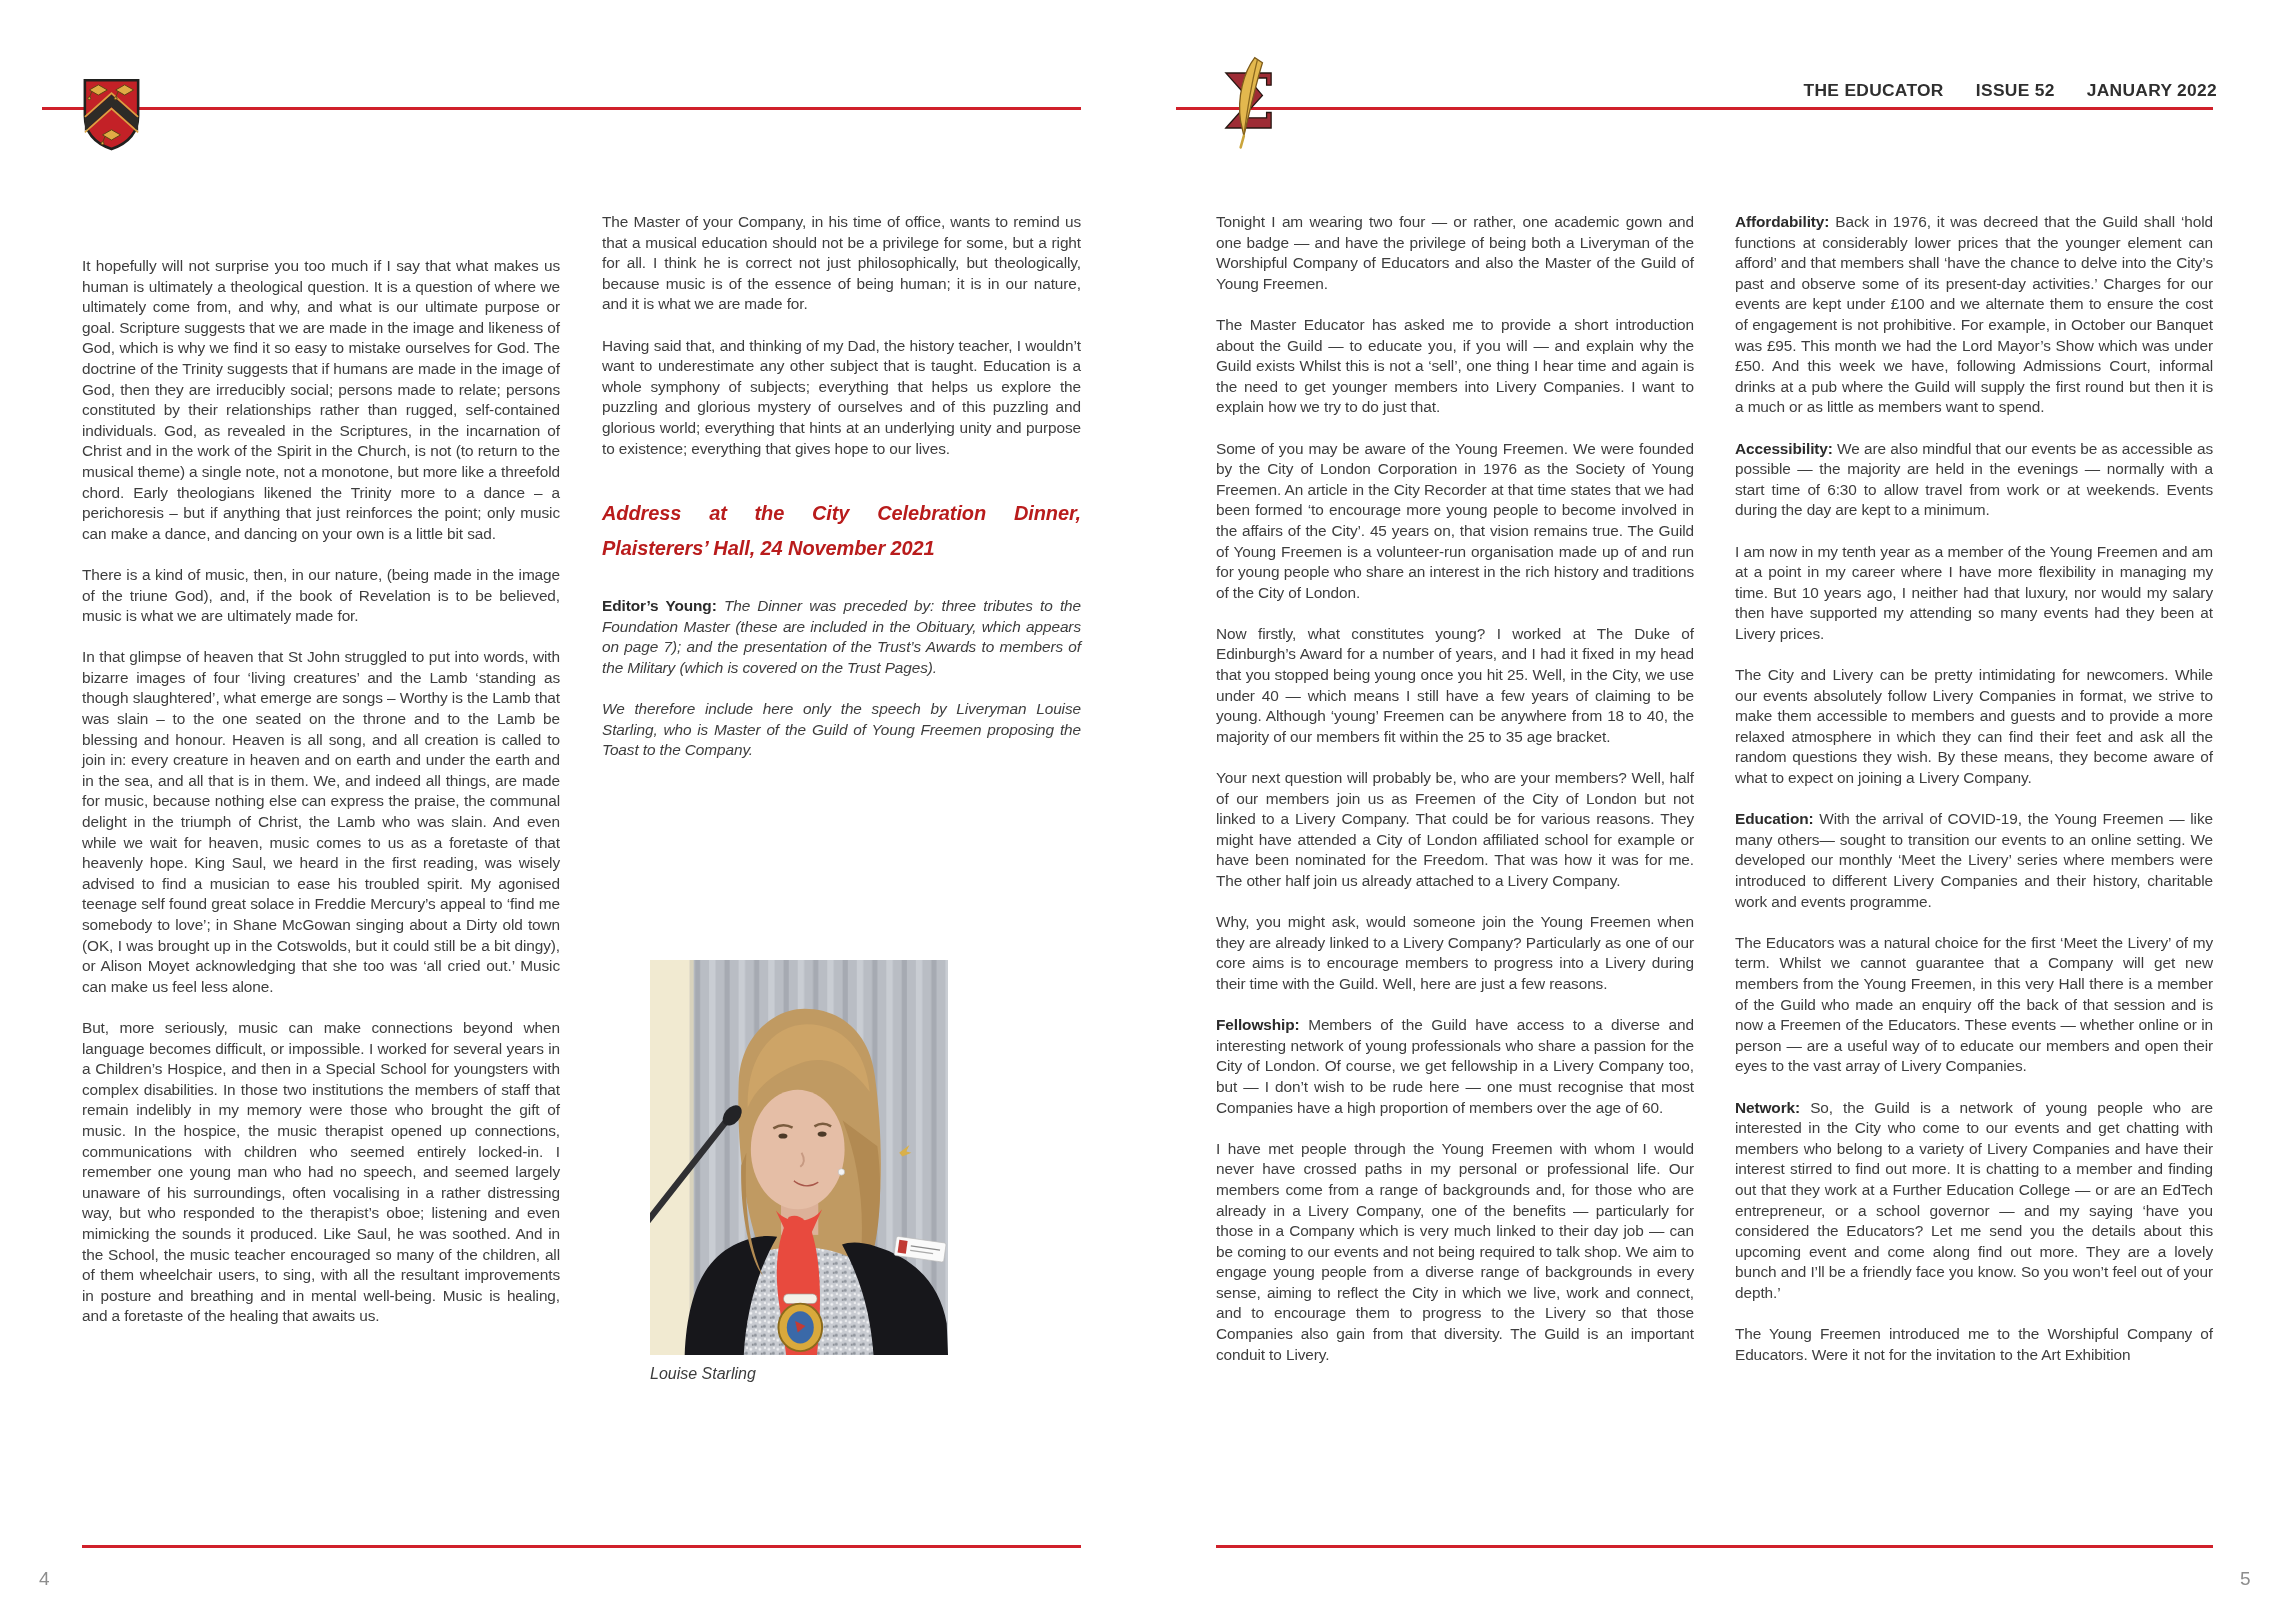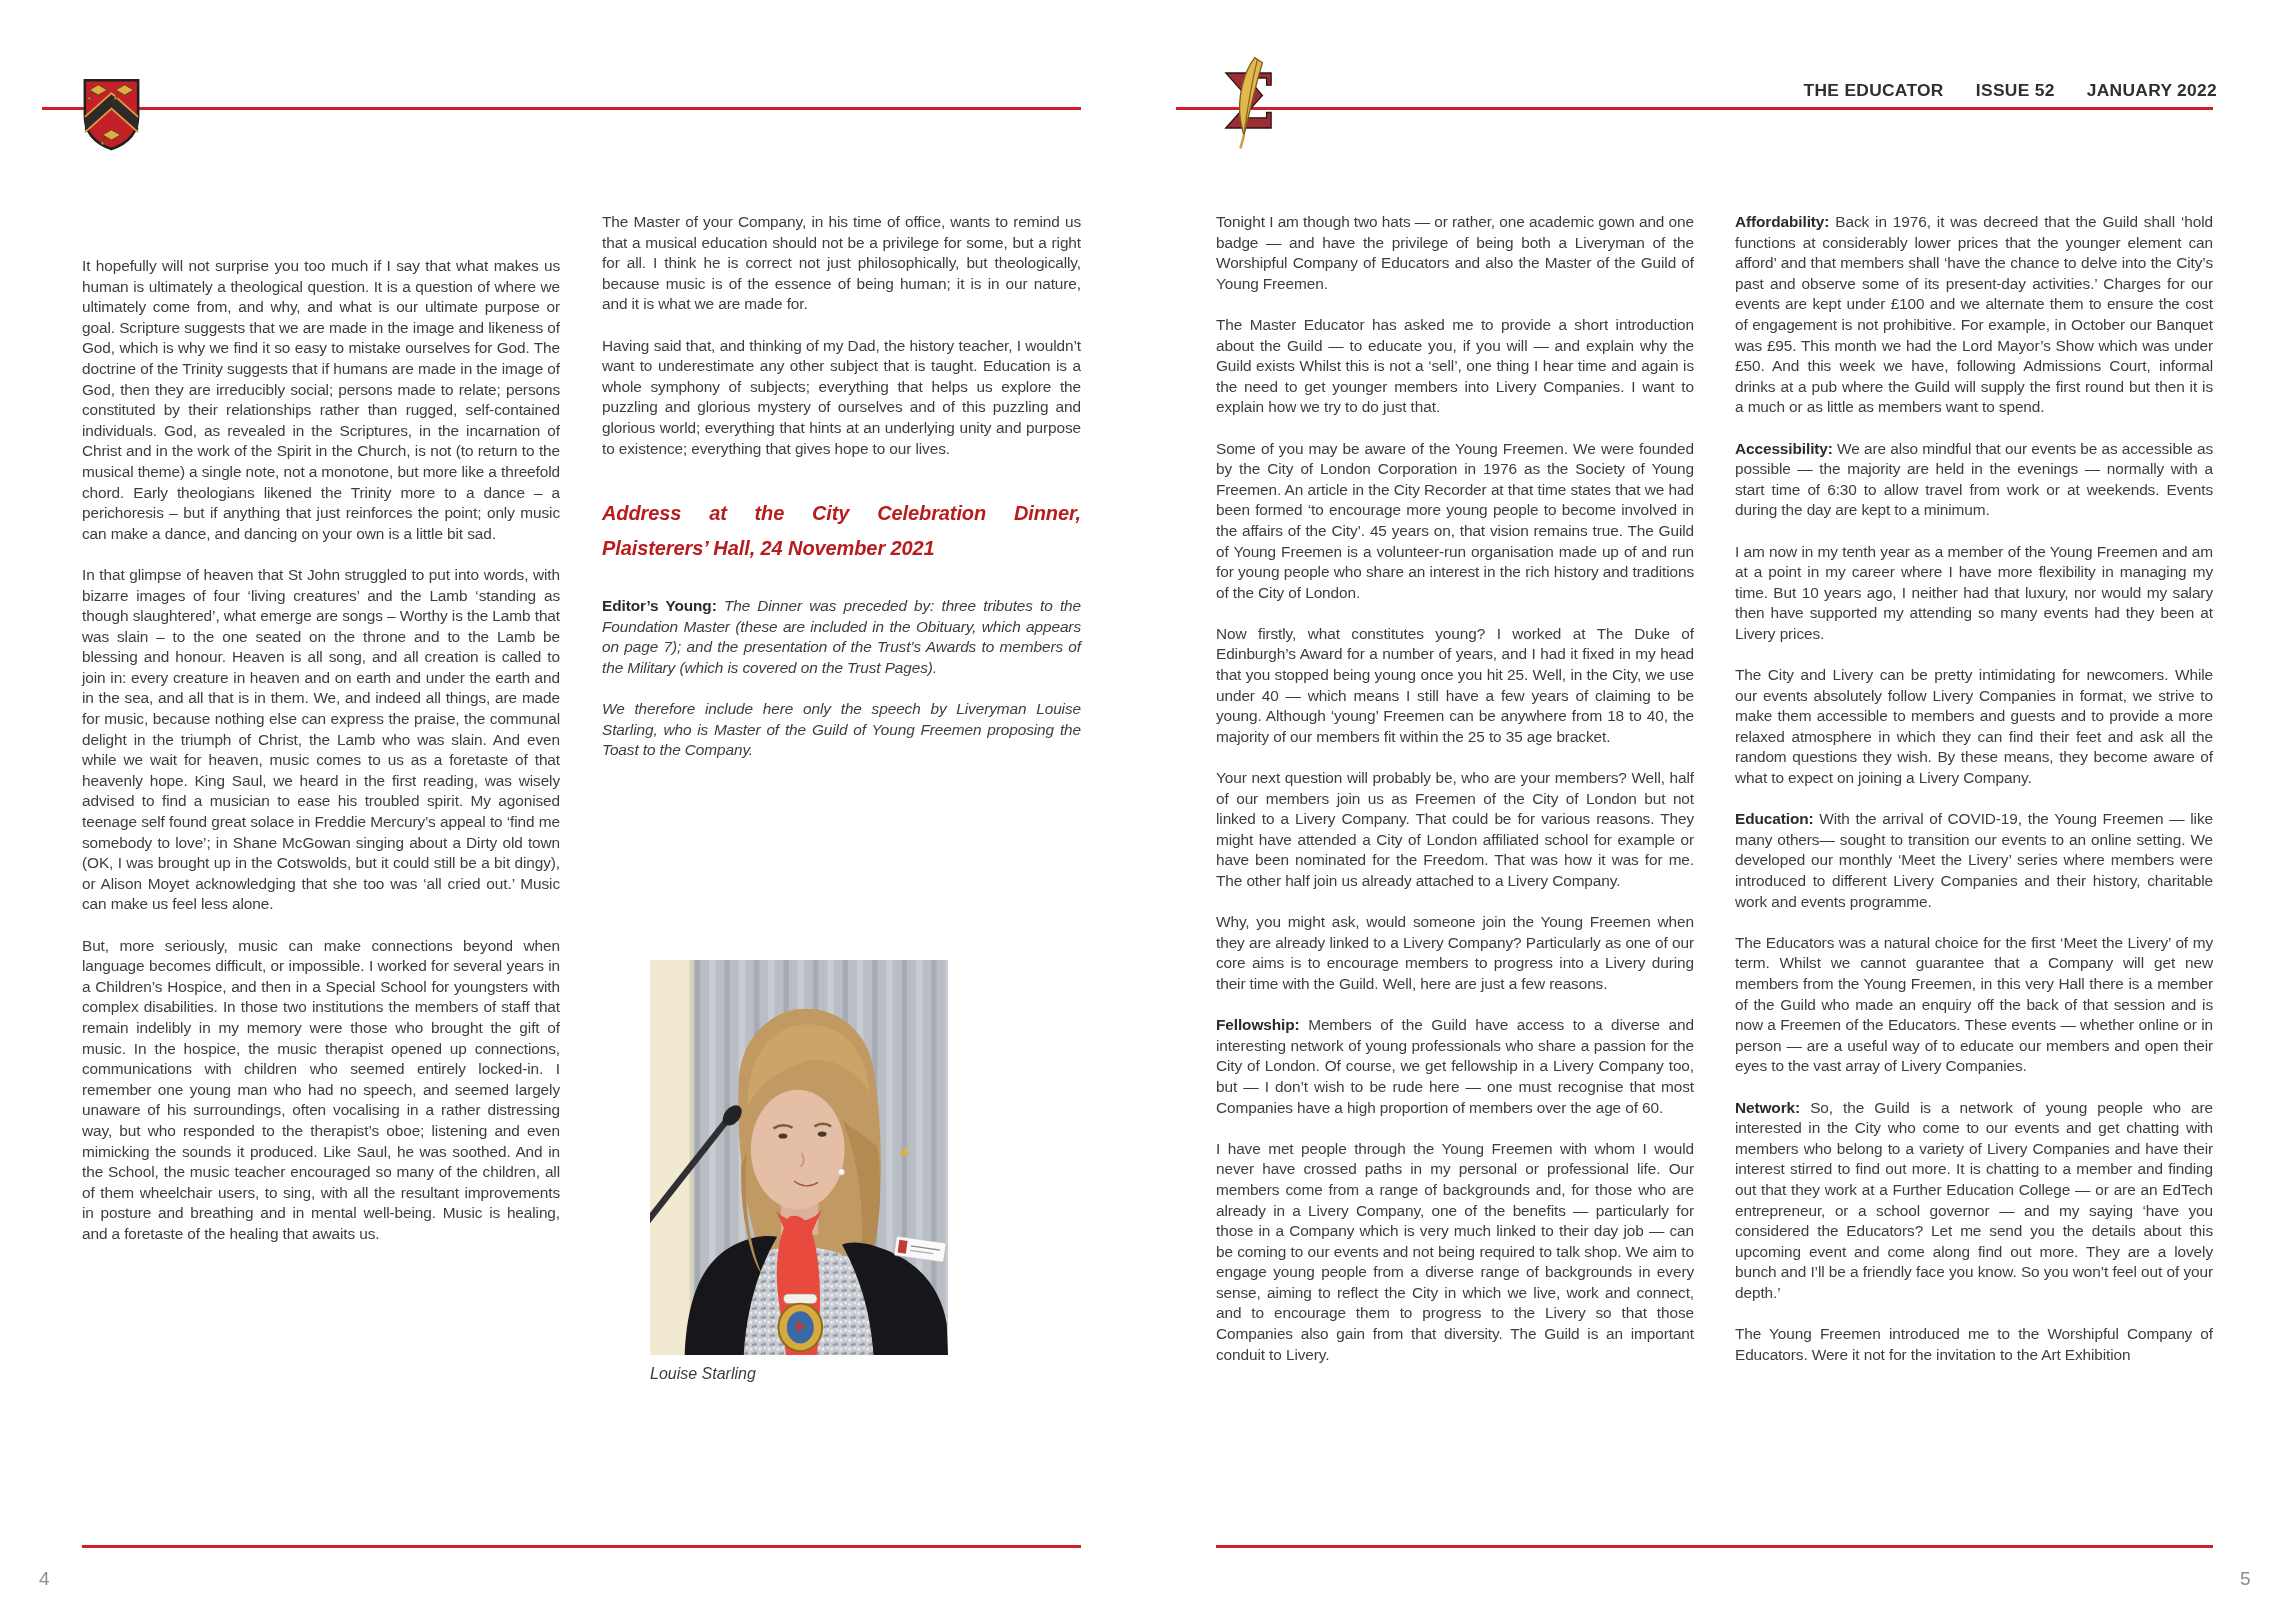--- a/index.html
+++ b/index.html
@@ -73,20 +73,21 @@
       <g transform="translate(47.5,90)">
           <polygon points="0,-8 14,0 0,8 -14,0"></polygon>
           <line x1="-10" y1="2" x2="-14" y2="12"></line>
           <circle cx="-14" cy="13" r="2.2"></circle>
         </g>
     </g>
   </svg>
 
   <div class="col col-l1">
     <p><strong class="lead"></strong> <span>It hopefully will not surprise you too much if I say that what makes us human is ultimately a theological question. It is a question of where we ultimately come from, and why, and what is our ultimate purpose or goal. Scripture suggests that we are made in the image and likeness of God, which is why we find it so easy to mistake ourselves for God. The doctrine of the Trinity suggests that if humans are made in the image of God, then they are irreducibly social; persons made to relate; persons constituted by their relationships rather than rugged, self-contained individuals. God, as revealed in the Scriptures, in the incarnation of Christ and in the work of the Spirit in the Church, is not (to return to the musical theme) a single note, not a monotone, but more like a threefold chord. Early theologians likened the Trinity more to a dance – a perichoresis – but if anything that just reinforces the point; only music can make a dance, and dancing on your own is a little bit sad.</span></p>
+    <p><strong class="lead"></strong> <span>There is a kind of music, then, in our nature, (being made in the image of the triune God), and, if the book of Revelation is to be believed, music is what we are ultimately made for.</span></p>
     <p><strong class="lead"></strong> <span>In that glimpse of heaven that St John struggled to put into words, with bizarre images of four ‘living creatures’ and the Lamb ‘standing as though slaughtered’, what emerge are songs – Worthy is the Lamb that was slain – to the one seated on the throne and to the Lamb be blessing and honour. Heaven is all song, and all creation is called to join in: every creature in heaven and on earth and under the earth and in the sea, and all that is in them. We, and indeed all things, are made for music, because nothing else can express the praise, the communal delight in the triumph of Christ, the Lamb who was slain. And even while we wait for heaven, music comes to us as a foretaste of that heavenly hope. King Saul, we heard in the first reading, was wisely advised to find a musician to ease his troubled spirit. My agonised teenage self found great solace in Freddie Mercury’s appeal to ‘find me somebody to love’; in Shane McGowan singing about a Dirty old town (OK, I was brought up in the Cotswolds, but it could still be a bit dingy), or Alison Moyet acknowledging that she too was ‘all cried out.’ Music can make us feel less alone.</span></p>
     <p><strong class="lead"></strong> <span>But, more seriously, music can make connections beyond when language becomes difficult, or impossible. I worked for several years in a Children’s Hospice, and then in a Special School for youngsters with complex disabilities. In those two institutions the members of staff that remain indelibly in my memory were those who brought the gift of music. In the hospice, the music therapist opened up connections, communications with children who seemed entirely locked-in. I remember one young man who had no speech, and seemed largely unaware of his surroundings, often vocalising in a rather distressing way, but who responded to the therapist’s oboe; listening and even mimicking the sounds it produced. Like Saul, he was soothed. And in the School, the music teacher encouraged so many of the children, all of them wheelchair users, to sing, with all the resultant improvements in posture and breathing and in mental well-being. Music is healing, and a foretaste of the healing that awaits us.</span></p>
   </div>
 
   <div class="col col-l2">
     <p><strong class="lead"></strong> <span>The Master of your Company, in his time of office, wants to remind us that a musical education should not be a privilege for some, but a right for all. I think he is correct not just philosophically, but theologically, because music is of the essence of being human; it is in our nature, and it is what we are made for.</span></p>
     <p><strong class="lead"></strong> <span>Having said that, and thinking of my Dad, the history teacher, I wouldn’t want to underestimate any other subject that is taught. Education is a whole symphony of subjects; everything that helps us explore the puzzling and glorious mystery of ourselves and of this puzzling and glorious world; everything that hints at an underlying unity and purpose to existence; everything that gives hope to our lives.</span></p>
     <h2 class="address">Address at the City Celebration Dinner, Plaisterers’ Hall, 24 November 2021</h2>
     <p class="note"><strong class="lead">Editor’s Young:</strong> <span class="body">The Dinner was preceded by: three tributes to the Foundation Master (these are included in the Obituary, which appears on page 7); and the presentation of the Trust’s Awards to members of the Military (which is covered on the Trust Pages).</span></p>
     <p class="note-italic">We therefore include here only the speech by Liveryman Louise Starling, who is Master of the Guild of Young Freemen proposing the Toast to the Company.</p>
@@ -172,21 +173,21 @@
     <path d="M45 126 L40 144" stroke="#caa53c" stroke-width="4" stroke-linecap="round"></path>
   </svg>
 
   <div class="masthead">
     <span>THE EDUCATOR</span>
     <span>ISSUE 52</span>
     <span>JANUARY 2022</span>
   </div>
 
   <div class="col col-r1">
-    <p><strong class="lead"></strong> <span>Tonight I am though two hats — or rather, one academic gown and one badge — and have the privilege of being both a Liveryman of the Worshipful Company of Educators and also the Master of the Guild of Young Freemen.</span></p>
+    <p><strong class="lead"></strong> <span>Tonight I am wearing two four — or rather, one academic gown and one badge — and have the privilege of being both a Liveryman of the Worshipful Company of Educators and also the Master of the Guild of Young Freemen.</span></p>
     <p><strong class="lead"></strong> <span>The Master Educator has asked me to provide a short introduction about the Guild — to educate you, if you will — and explain why the Guild exists Whilst this is not a ‘sell’, one thing I hear time and again is the need to get younger members into Livery Companies. I want to explain how we try to do just that.</span></p>
     <p><strong class="lead"></strong> <span>Some of you may be aware of the Young Freemen. We were founded by the City of London Corporation in 1976 as the Society of Young Freemen. An article in the City Recorder at that time states that we had been formed ‘to encourage more young people to become involved in the affairs of the City’. 45 years on, that vision remains true. The Guild of Young Freemen is a volunteer-run organisation made up of and run for young people who share an interest in the rich history and traditions of the City of London.</span></p>
     <p><strong class="lead"></strong> <span>Now firstly, what constitutes young? I worked at The Duke of Edinburgh’s Award for a number of years, and I had it fixed in my head that you stopped being young once you hit 25. Well, in the City, we use under 40 — which means I still have a few years of claiming to be young. Although ‘young’ Freemen can be anywhere from 18 to 40, the majority of our members fit within the 25 to 35 age bracket.</span></p>
     <p><strong class="lead"></strong> <span>Your next question will probably be, who are your members? Well, half of our members join us as Freemen of the City of London but not linked to a Livery Company. That could be for various reasons. They might have attended a City of London affiliated school for example or have been nominated for the Freedom. That was how it was for me. The other half join us already attached to a Livery Company.</span></p>
     <p><strong class="lead"></strong> <span>Why, you might ask, would someone join the Young Freemen when they are already linked to a Livery Company? Particularly as one of our core aims is to encourage members to progress into a Livery during their time with the Guild. Well, here are just a few reasons.</span></p>
     <p><strong class="lead">Fellowship:</strong> <span>Members of the Guild have access to a diverse and interesting network of young professionals who share a passion for the City of London. Of course, we get fellowship in a Livery Company too, but — I don’t wish to be rude here — one must recognise that most Companies have a high proportion of members over the age of 60.</span></p>
     <p><strong class="lead"></strong> <span>I have met people through the Young Freemen with whom I would never have crossed paths in my personal or professional life. Our members come from a range of backgrounds and, for those who are already in a Livery Company, one of the benefits — particularly for those in a Company which is very much linked to their day job — can be coming to our events and not being required to talk shop. We aim to engage young people from a diverse range of backgrounds in every sense, aiming to reflect the City in which we live, work and connect, and to encourage them to progress to the Livery so that those Companies also gain from that diversity. The Guild is an important conduit to Livery.</span></p>
   </div>
 
   <div class="col col-r2">

